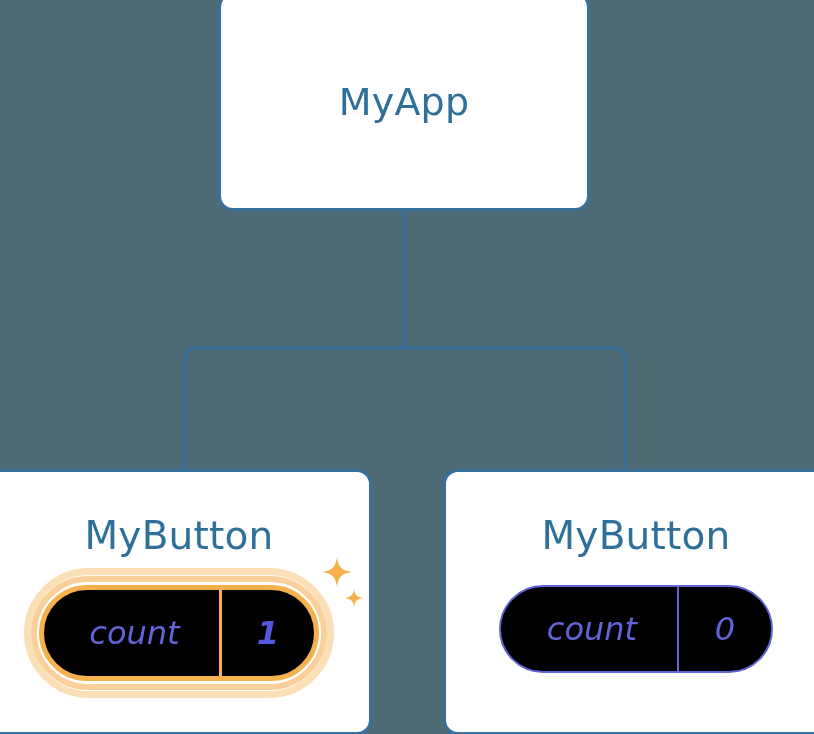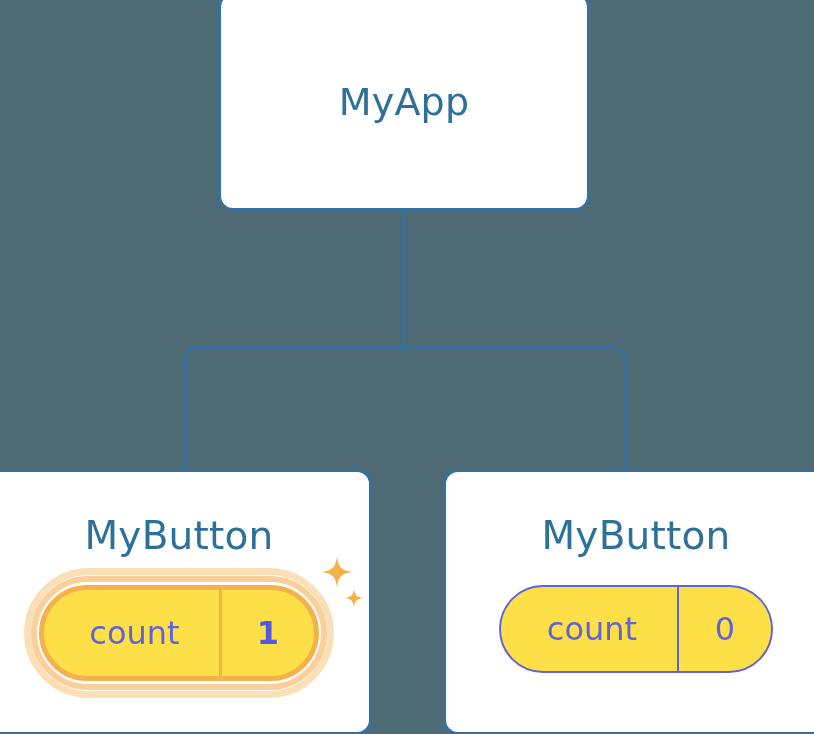--- a/index.html
+++ b/index.html
@@ -95,24 +95,25 @@
     position: relative;
     display: flex;
     align-items: center;
     justify-content: center;
   }
 
   .pill {
     position: relative;
     display: flex;
     align-items: stretch;
-    background: #fde047;
+    background: #000000;
     border-radius: 999px;
     overflow: hidden;
     z-index: 3;
+    font-style: italic;
   }
 
   .pill-label,
   .pill-value {
     display: flex;
     align-items: center;
     justify-content: center;
     line-height: 1;
     white-space: nowrap;
   }

